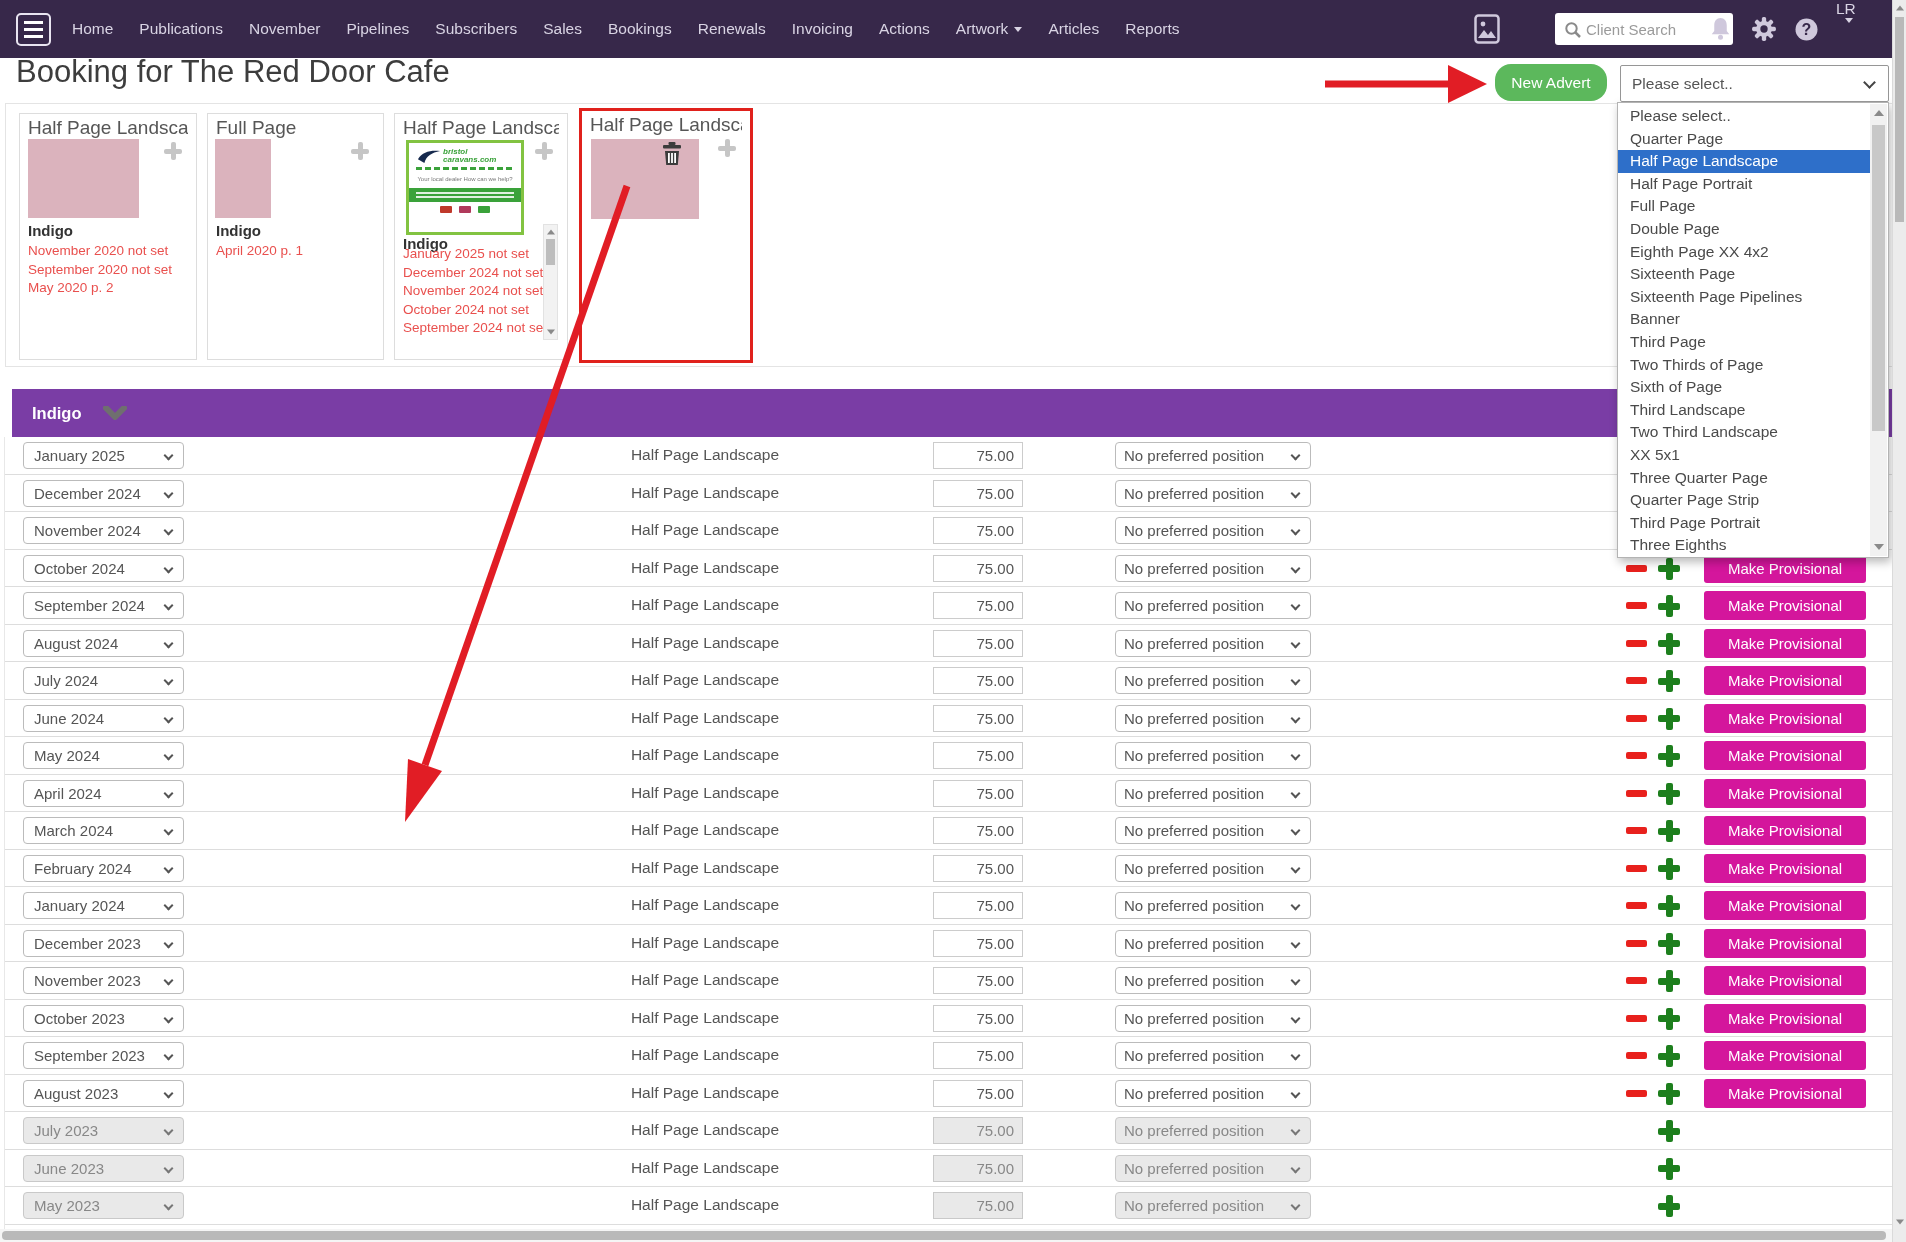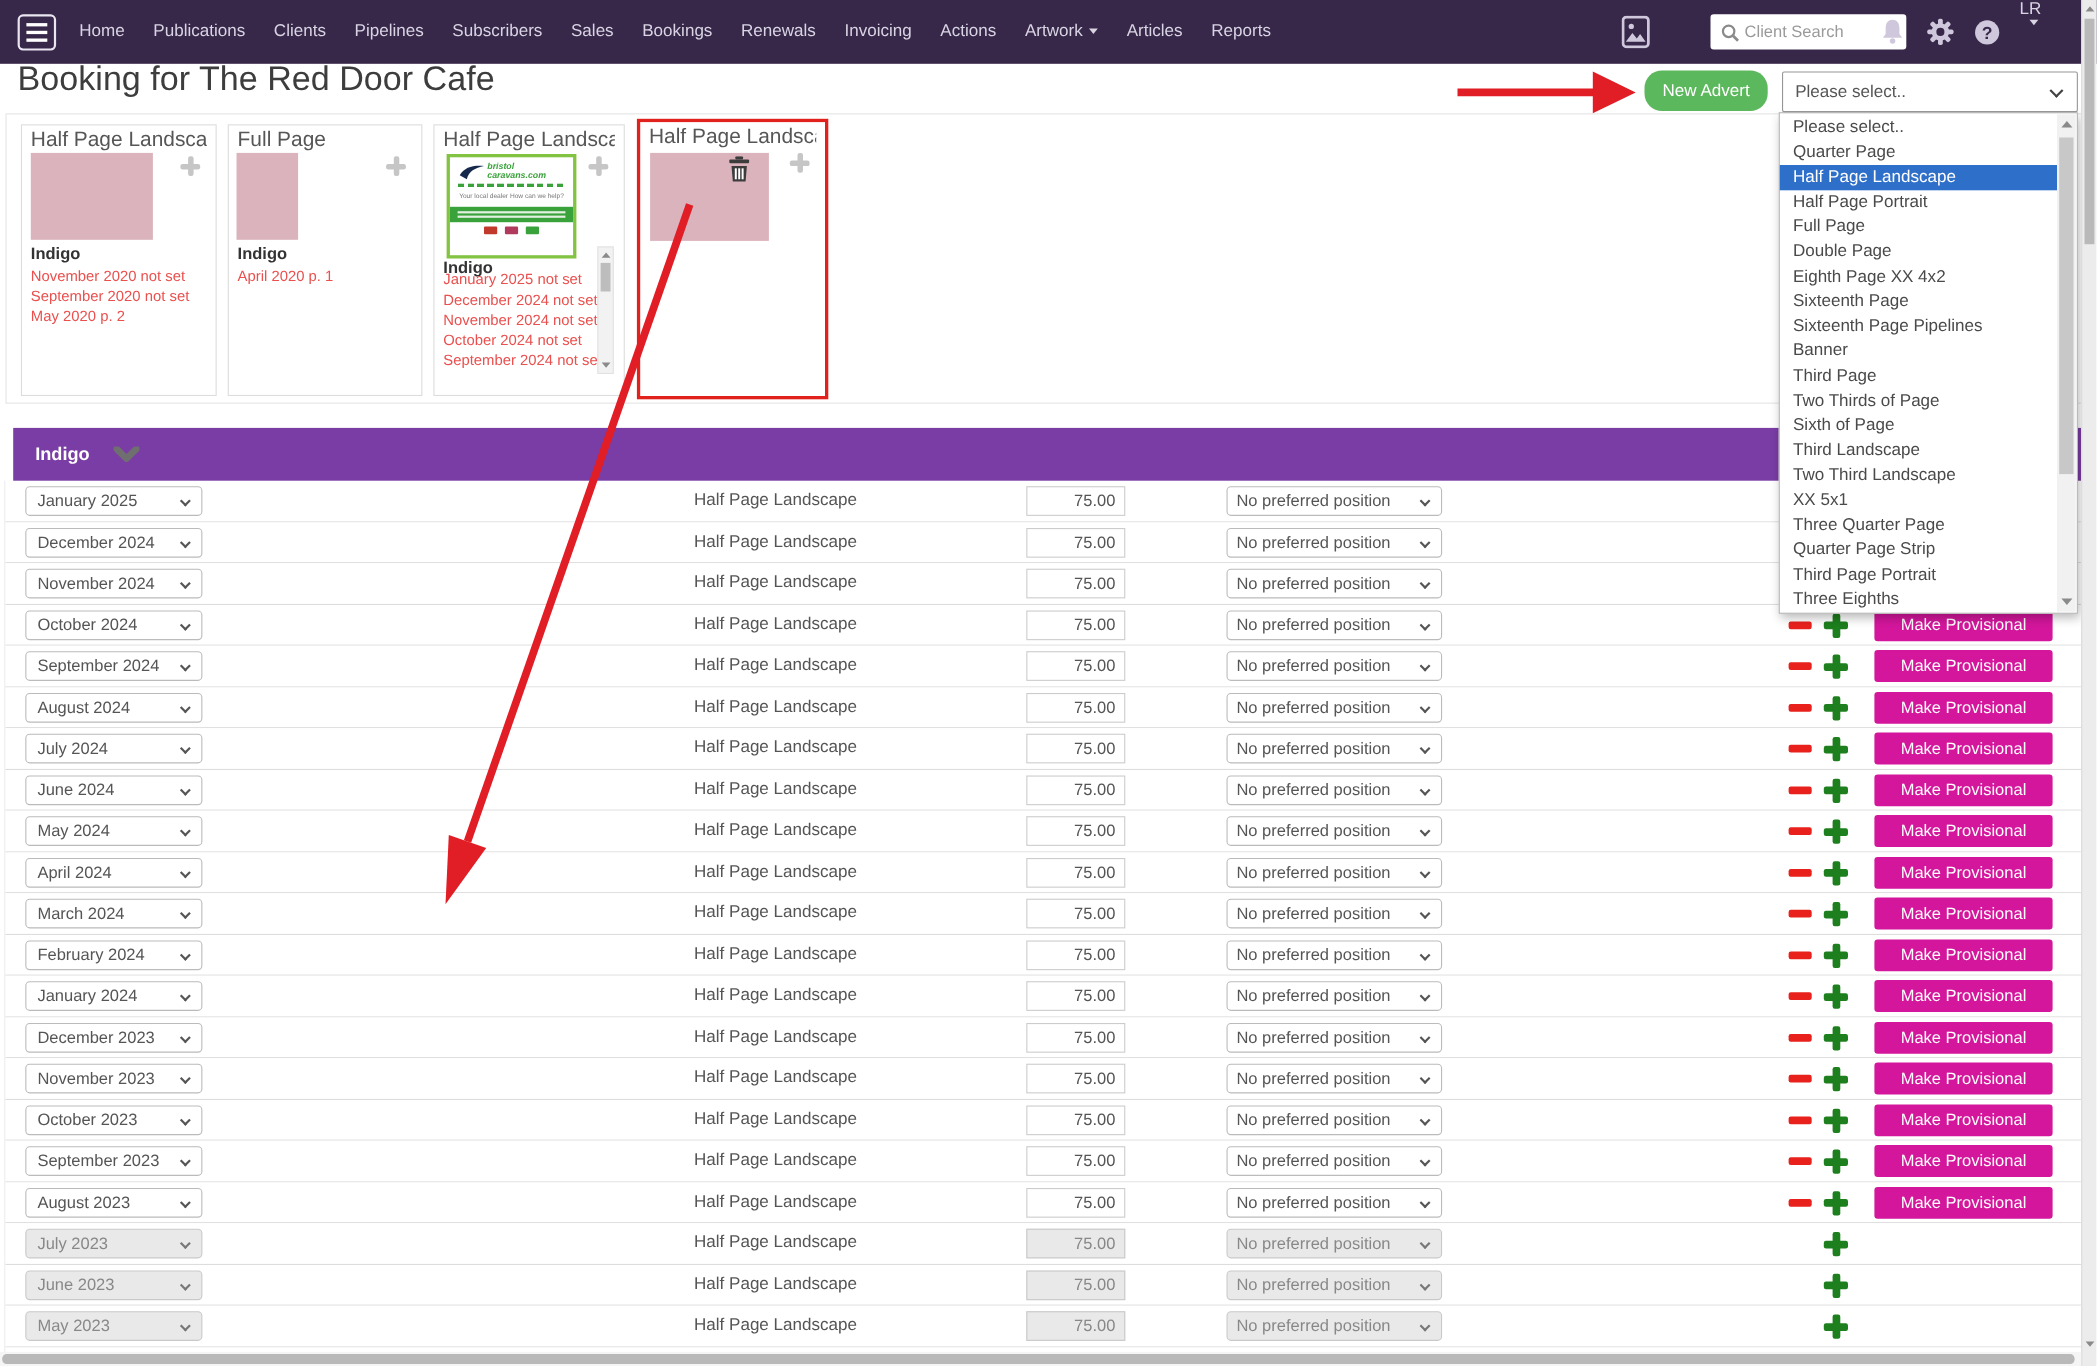--- a/index.html
+++ b/index.html
@@ -138,21 +138,21 @@
 
 <div class="navbar">
   <div class="burger">
       <i></i>
       <i></i>
       <i></i>
     </div>
   <div class="nav-items" id="nav-items">
       <div class="nav-item">Home</div>
       <div class="nav-item">Publications</div>
-      <div class="nav-item">Clients</div>
+      <div class="nav-item">November</div>
       <div class="nav-item">Pipelines</div>
       <div class="nav-item">Subscribers</div>
       <div class="nav-item">Sales</div>
       <div class="nav-item">Bookings</div>
       <div class="nav-item">Renewals</div>
       <div class="nav-item">Invoicing</div>
       <div class="nav-item">Actions</div>
       <div class="nav-item">Artwork<i class="dcaret"></i></div>
       <div class="nav-item">Articles</div>
       <div class="nav-item">Reports</div>

